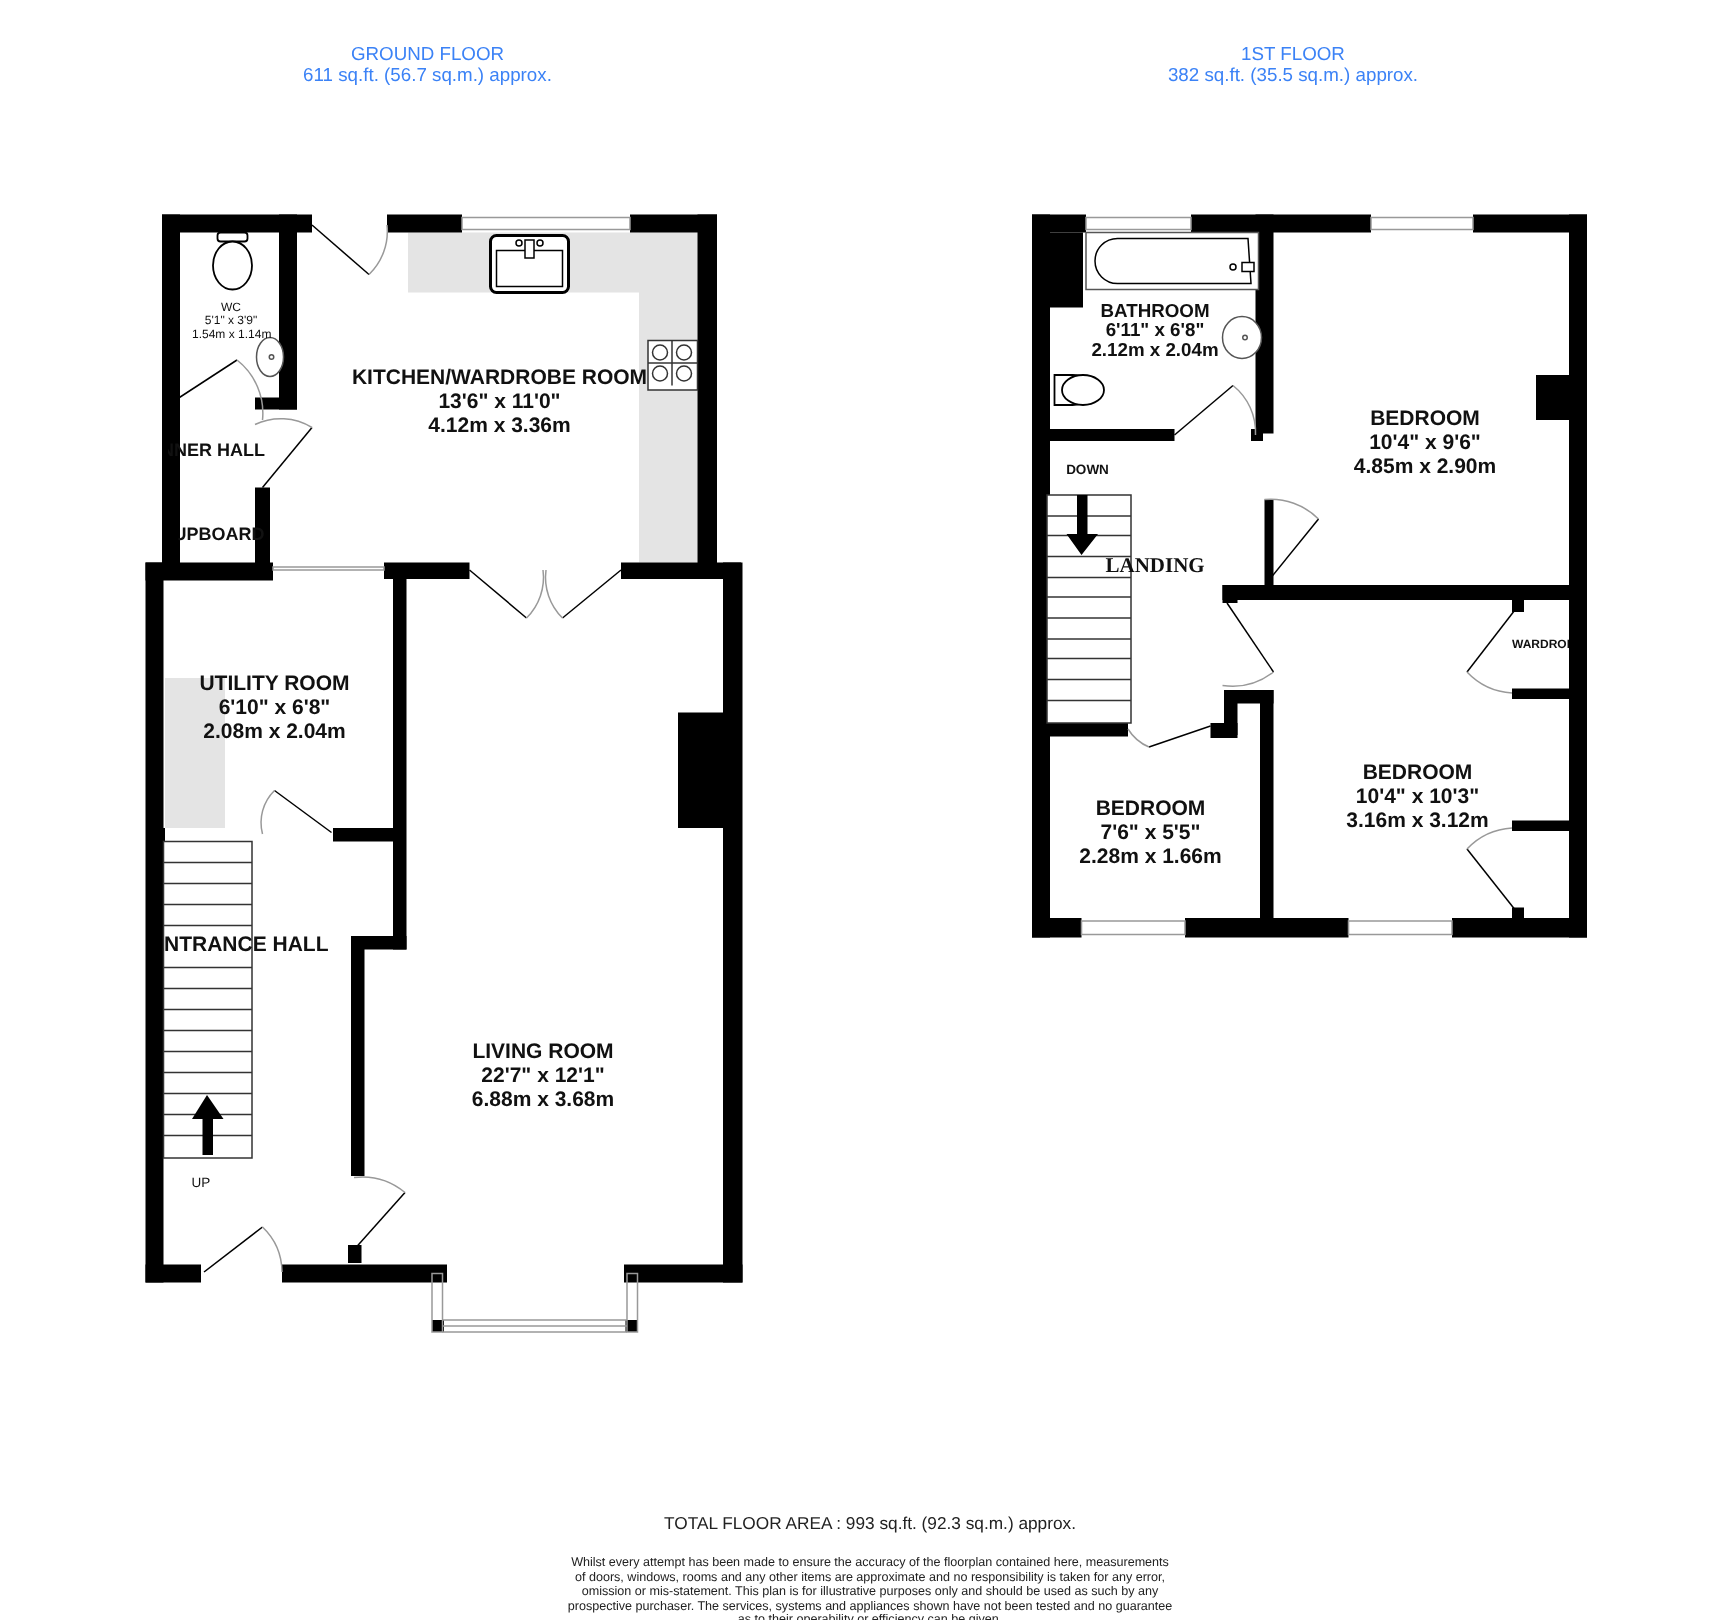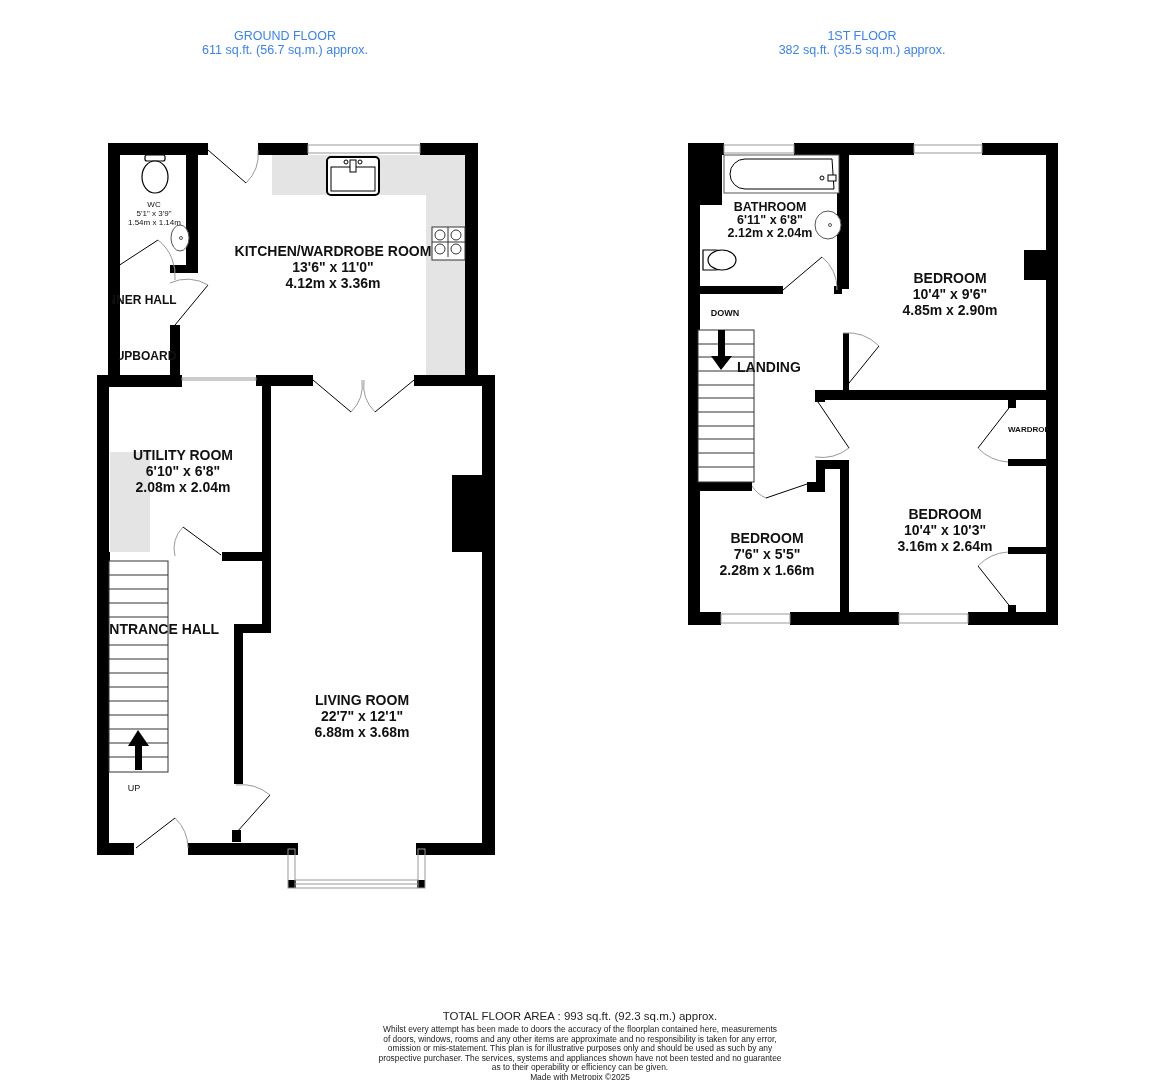--- a/index.html
+++ b/index.html
@@ -4,21 +4,21 @@
 <style>
   html, body { margin:0; padding:0; background:#ffffff; }
   body { width:1155px; height:1080px; position:relative; overflow:hidden;
          font-family:"Liberation Sans", sans-serif; color:#111; }
   .hdr { position:absolute; text-align:center; font-size:12.5px; line-height:14px; color:#3b82f6; }
   svg.plan { position:absolute; left:0; top:0; }
   .lbl { position:absolute; text-align:center; font-weight:bold; font-size:14px; line-height:16px; color:#111; white-space:nowrap; }
   .lbl.small { font-size:8px; line-height:9px; font-weight:normal; }
   .lbl.tiny { font-size:9px; line-height:10px; font-weight:normal; }
   .footer { position:absolute; left:370px; top:1010px; width:420px; text-align:center; color:#222; }
-  .footer .total { font-size:11.5px; line-height:13px; margin-bottom:2px; }
+  .footer .total { font-size:11.5px; line-height:13px; margin-bottom:14px; }
   .footer .disc { font-size:8.4px; line-height:9.5px; }
 </style>
 </head>
 <body>
 
 <div class="hdr" style="left:135px; top:29px; width:300px;">
   <div>GROUND FLOOR</div>
   <div>611 sq.ft. (56.7 sq.m.) approx.</div>
 </div>
 <div class="hdr" style="left:712px; top:29px; width:300px;">
@@ -286,40 +286,40 @@
   <div>2.12m  x 2.04m</div>
 </div>
 <div class="lbl" style="left:885px; top:270px; width:130px;">
   <div>BEDROOM</div>
   <div>10'4"  x 9'6"</div>
   <div>4.85m  x 2.90m</div>
 </div>
 <div class="lbl tiny" style="left:705px; top:308px; width:40px;font-weight:bold;">
   <span>DOWN</span>
 </div>
-<div class="lbl" style="left:737px; top:359px;">
+<div class="lbl" style="left:737px; top:370px;font-family:Liberation Serif, serif;">
   <span>LANDING</span>
 </div>
 <div class="lbl" style="left:1008px; top:425px; width:38px; overflow:hidden; font-size:8px; line-height:9px; text-align:left;">
   <span>WARDROBE</span>
 </div>
 <div class="lbl" style="left:880px; top:506px; width:130px;">
   <div>BEDROOM</div>
   <div>10'4"  x 10'3"</div>
-  <div>3.16m  x 2.64m</div>
+  <div>3.16m  x 3.12m</div>
 </div>
 <div class="lbl" style="left:707px; top:530px; width:120px;">
   <div>BEDROOM</div>
   <div>7'6"  x 5'5"</div>
   <div>2.28m  x 1.66m</div>
 </div>
 
 <div class="footer">
   <div class="total">TOTAL FLOOR AREA : 993 sq.ft. (92.3 sq.m.) approx.</div>
   <div class="disc">
-    <div>Whilst every attempt has been made to doors the accuracy of the floorplan contained here, measurements</div>
+    <div>Whilst every attempt has been made to ensure the accuracy of the floorplan contained here, measurements</div>
     <div>of doors, windows, rooms and any other items are approximate and no responsibility is taken for any error,</div>
     <div>omission or mis-statement. This plan is for illustrative purposes only and should be used as such by any</div>
     <div>prospective purchaser. The services, systems and appliances shown have not been tested and no guarantee</div>
     <div>as to their operability or efficiency can be given.</div>
     <div>Made with Metropix ©2025</div>
   </div>
 </div>
 
 </body></html>

